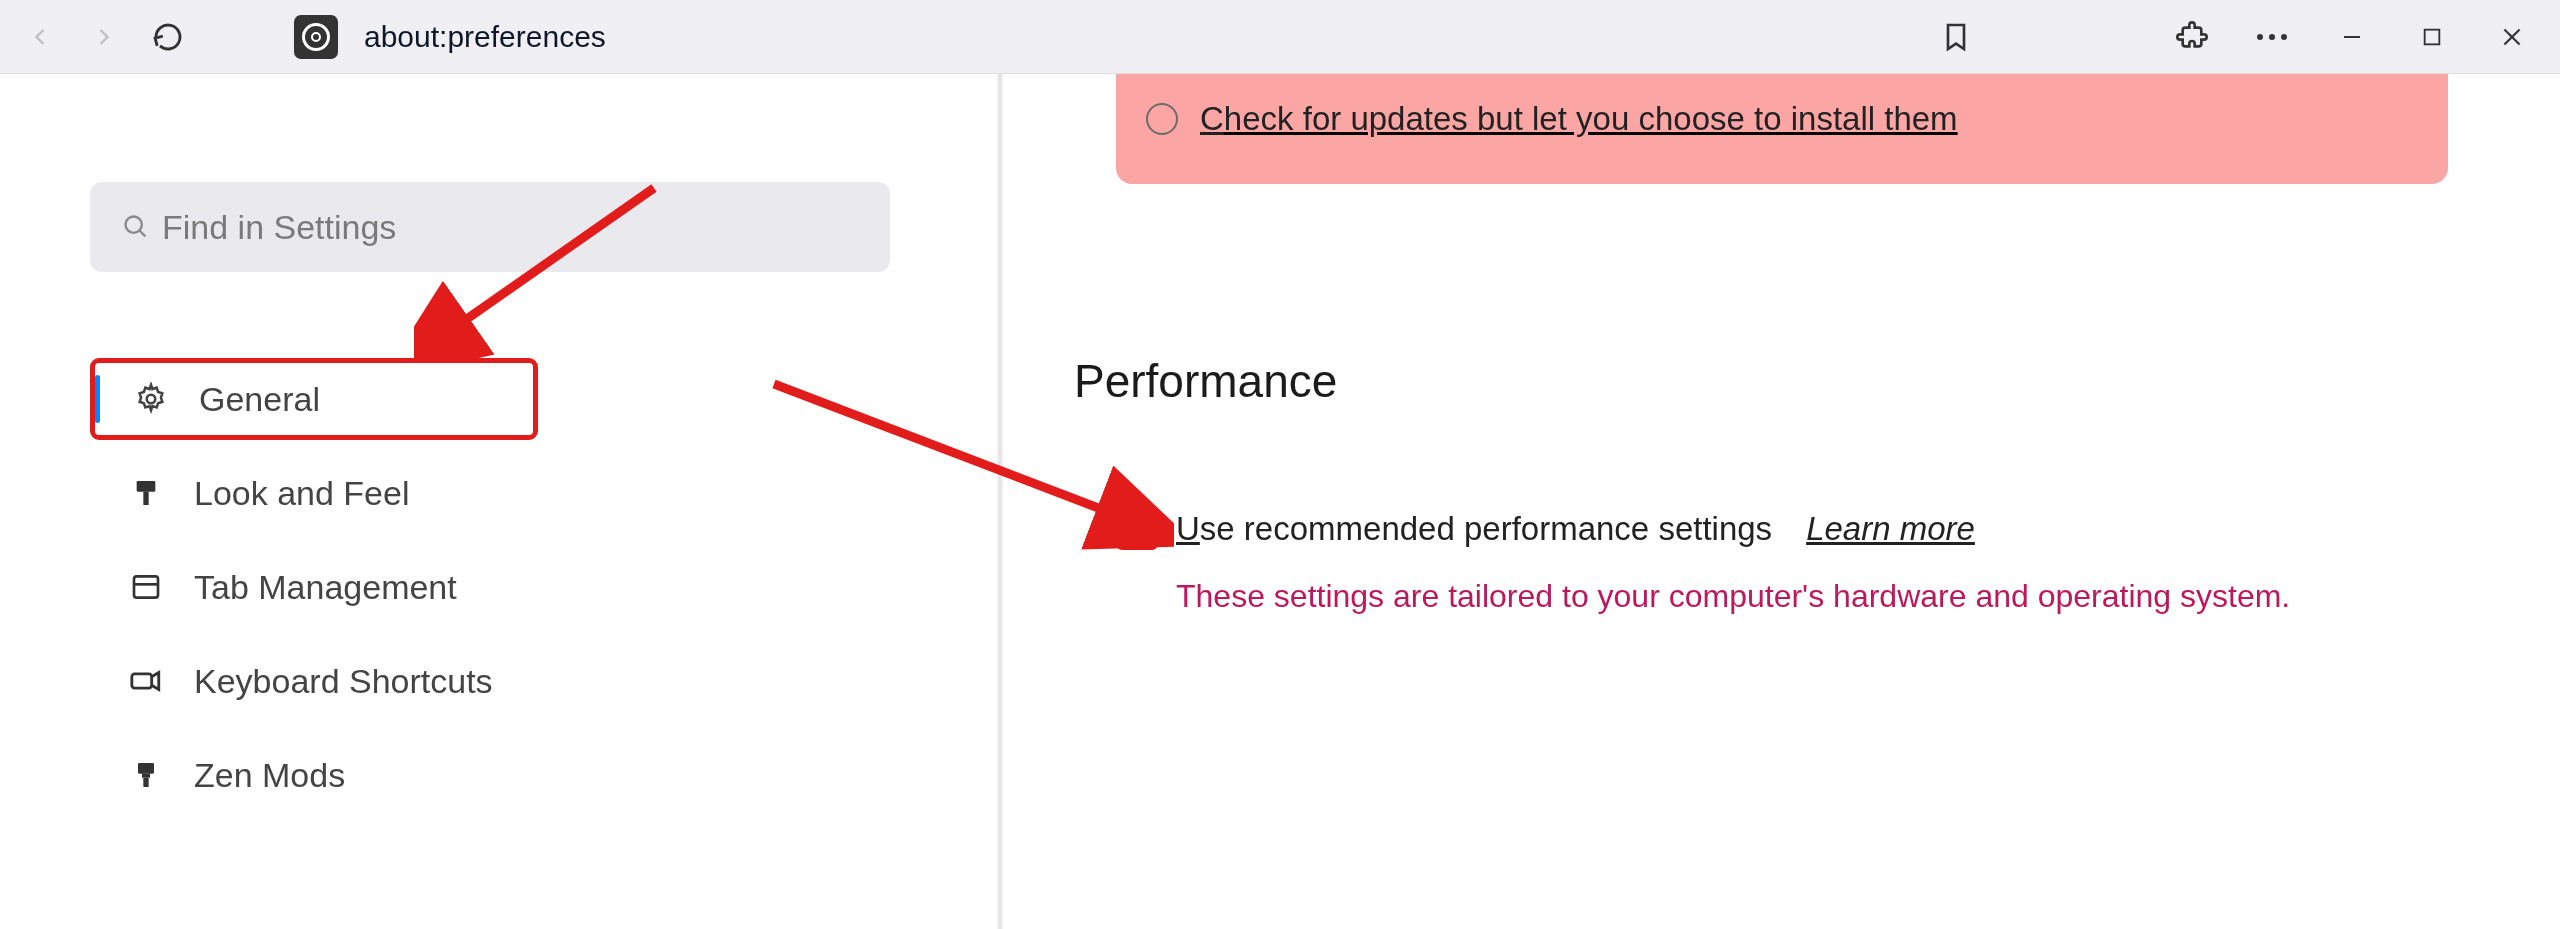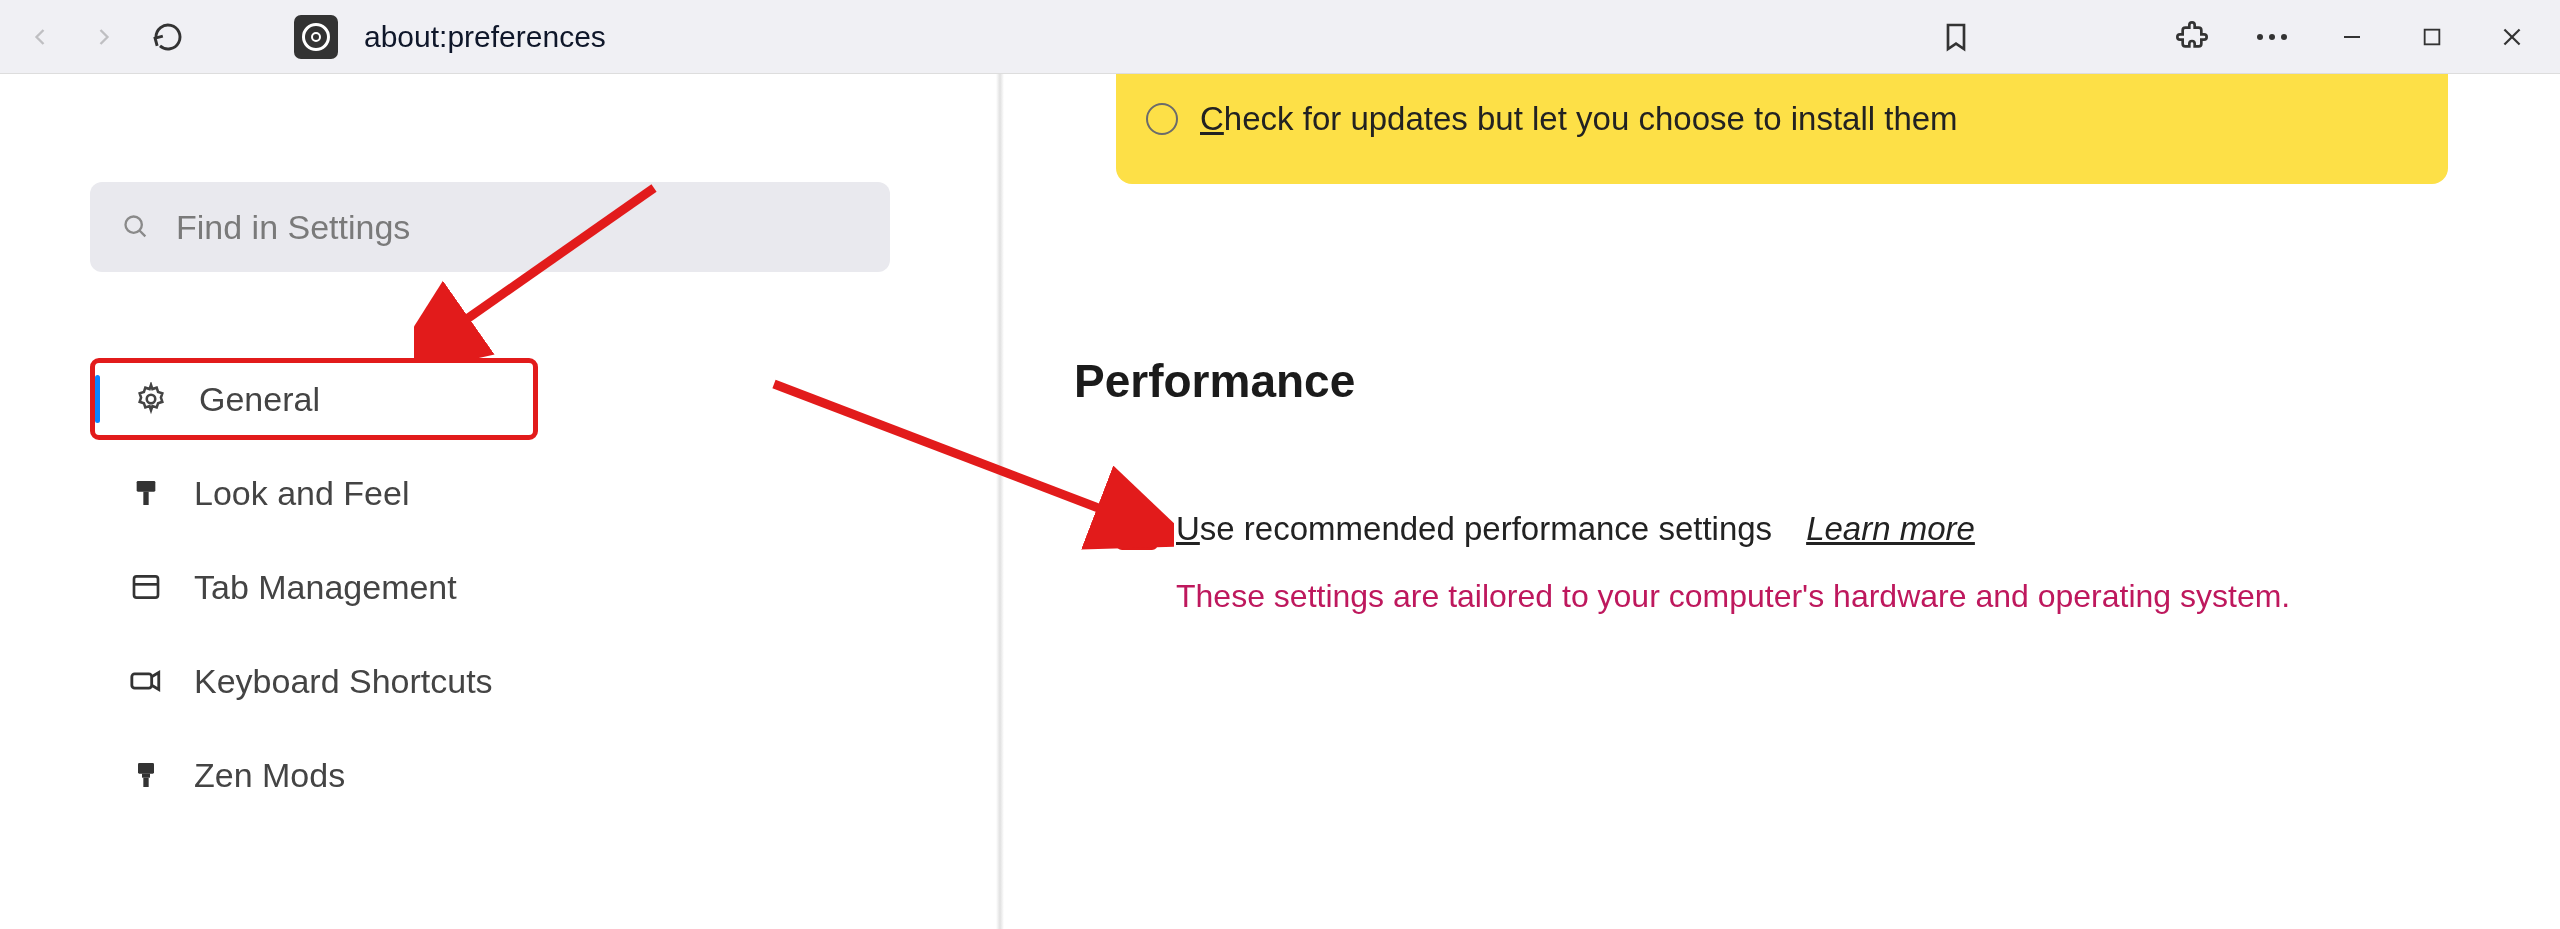--- a/index.html
+++ b/index.html
@@ -109,21 +109,21 @@
       background: linear-gradient(to right, transparent, #e0e0e0 50%, transparent);
     }
     .search-box {
       width: 800px;
       height: 90px;
       background: #e9e9ee;
       border-radius: 12px;
       display: flex;
       align-items: center;
       padding: 0 32px;
-      gap: 26px;
+      gap: 12px;
       margin-bottom: 86px;
     }
     .search-text {
       font-size: 34px;
       color: #7a7a7a;
     }
     .nav-list {
       list-style: none;
     }
     .nav-item {
@@ -162,25 +162,26 @@
       justify-content: center;
     }
     
     .main {
       flex: 1;
       padding: 0 70px 0 70px;
       position: relative;
     }
     .update-box {
       margin-top: 0;
-      background: #fde047;
+      background: #fca5a5;
       border-radius: 0 0 16px 16px;
       padding: 26px 60px 46px 30px;
       width: 1332px;
       margin-left: 42px;
+      text-decoration: underline;
     }
     .radio-row {
       display: flex;
       align-items: center;
       gap: 22px;
       padding-left: 0;
     }
     .radio-circle {
       width: 32px;
       height: 32px;
@@ -198,21 +199,21 @@
       padding-left: 52px;
     }
     .info-text {
       font-size: 33px;
       color: #222;
       line-height: 1.45;
       max-width: 1150px;
     }
     .section-title {
       font-size: 46px;
-      font-weight: 700;
+      font-weight: 400;
       color: #1b1b1b;
       margin-top: 170px;
       margin-left: 0;
     }
     .perf-box {
       margin-top: 100px;
       margin-left: 42px;
     }
     .perf-row {
       display: flex;

